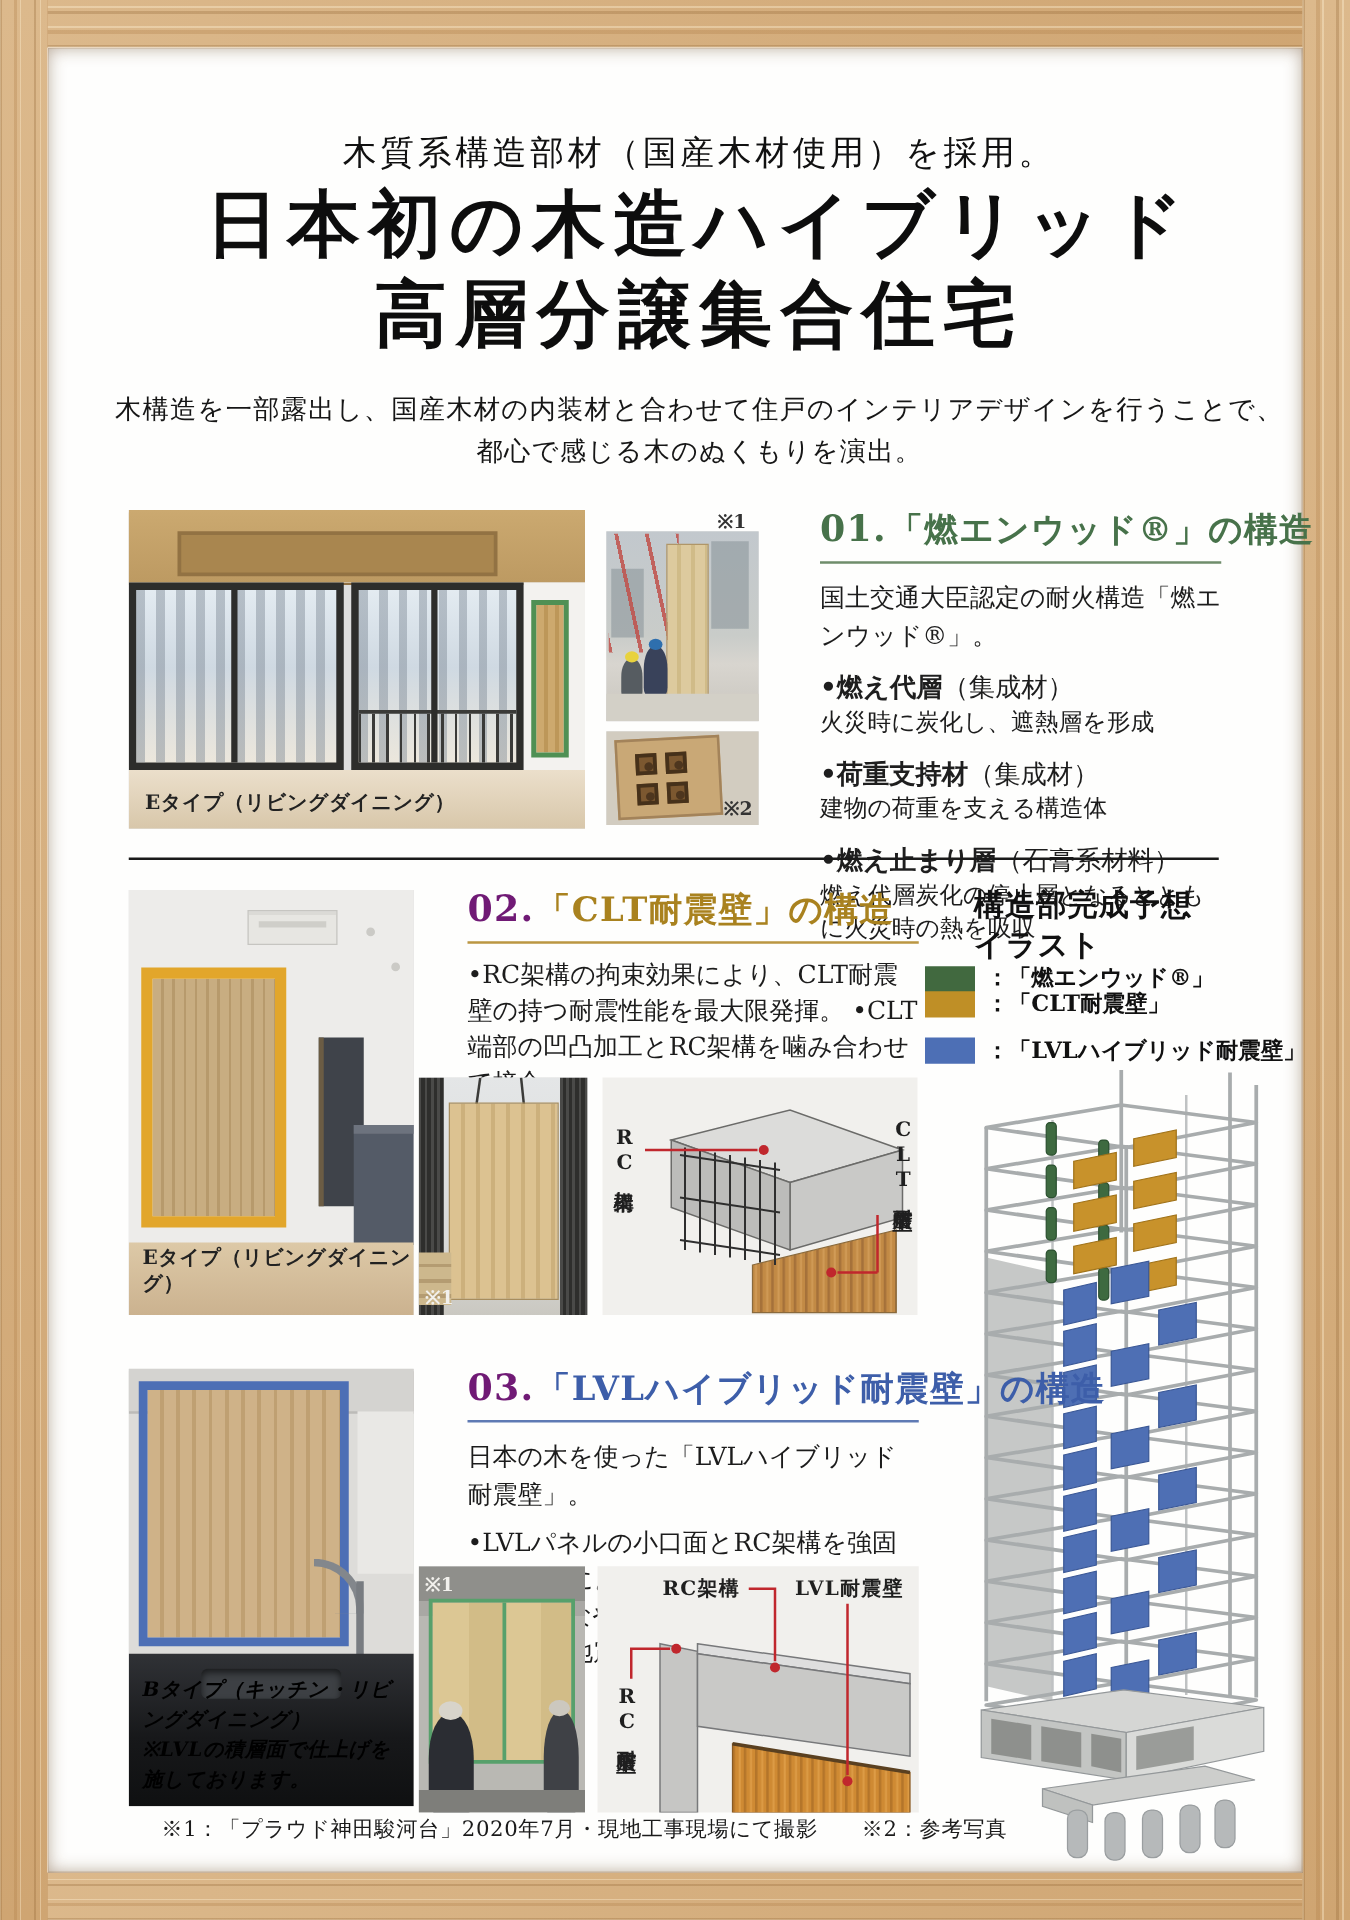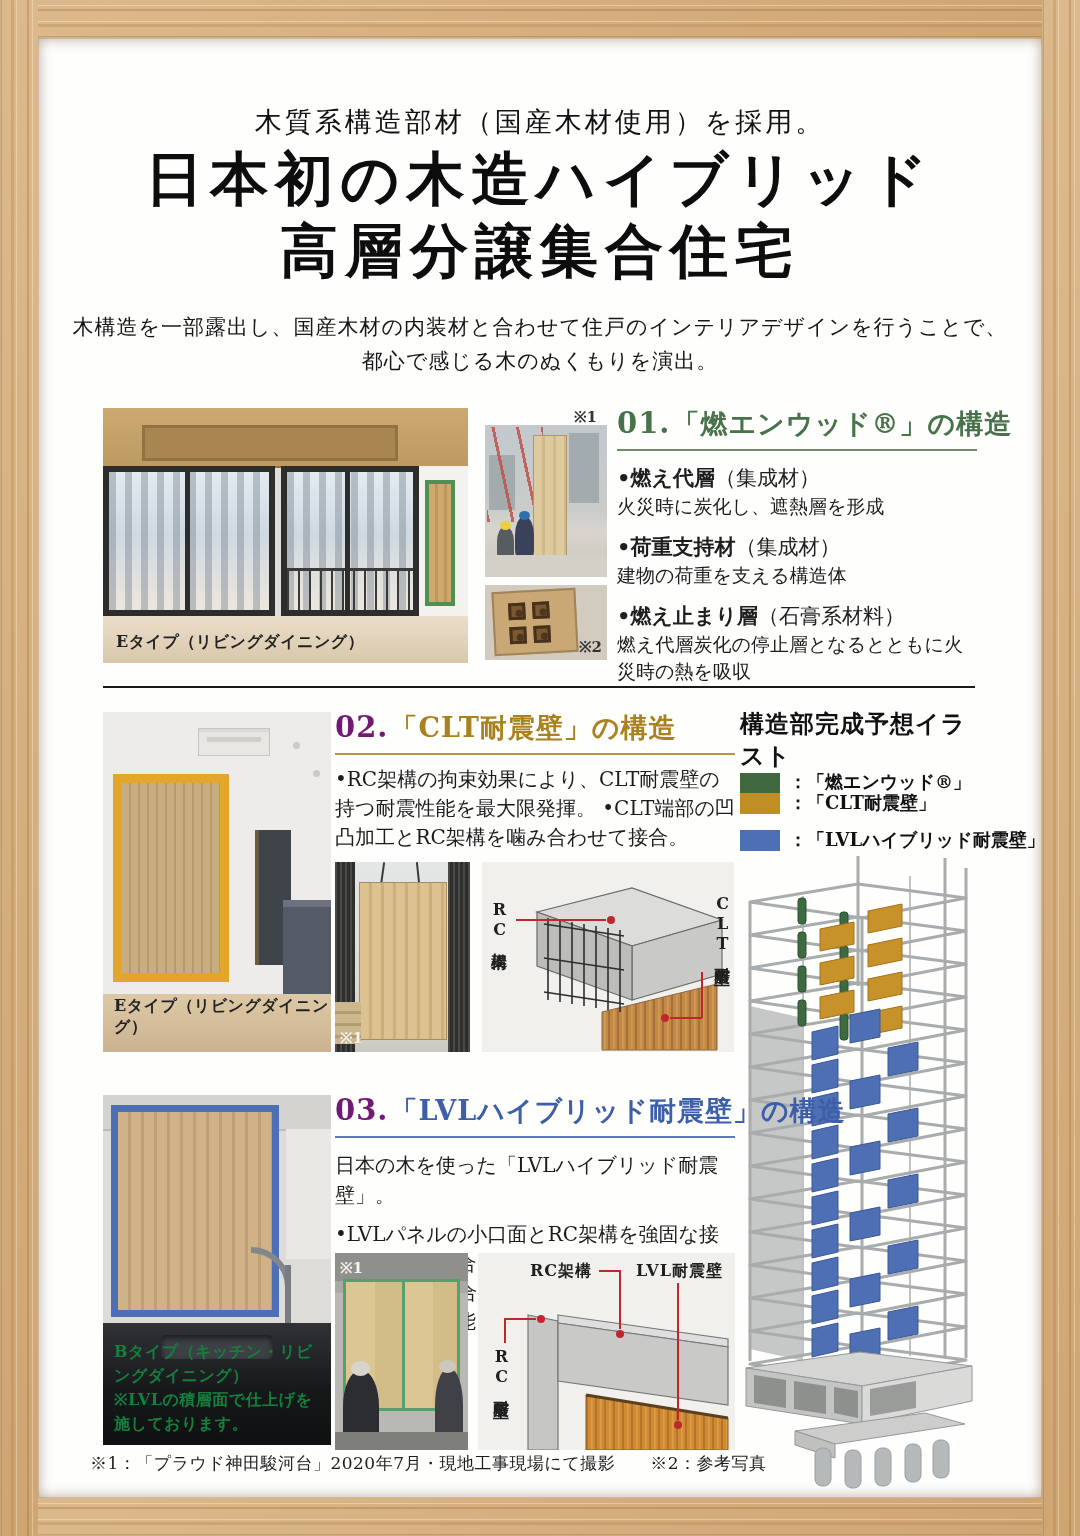--- a/index.html
+++ b/index.html
@@ -20,21 +20,21 @@
         rgba(175,125,70,.30) 11px 14px, rgba(0,0,0,0) 14px 27px),
       repeating-linear-gradient(0deg, rgba(255,242,214,.38) 0 1px, rgba(0,0,0,0) 1px 16px),
       linear-gradient(90deg,#dcb98c,#cfa572); }
   #frame-left  { left:0; top:0; width:38px; height:1536px; }
   #frame-right { right:0; top:0; width:38px; height:1536px; }
   #frame-top    { left:0; top:0; width:1080px; height:38px; }
   #frame-bottom { left:0; bottom:0; width:1080px; height:38px; }
   #sheet { position:absolute; left:38px; top:38px; width:1004px; height:1460px;
     background:#fefefd; box-shadow:0 0 14px rgba(90,55,20,.45) inset, 0 0 0 1px #e9ded0 inset; }
 
-  .abs { position:absolute; }
+  .abs { position:absolute;padding-left:39px; }
 
   
   #kicker { left:0; top:104px; width:1080px; text-align:center; font-size:27px; letter-spacing:3px; color:#111; }
   .title-line { left:0; width:1080px; text-align:center; font-size:58px; font-weight:700; letter-spacing:7px; color:#0d0d0d; line-height:70px; }
   #title1 { top:144px; } #title2 { top:216px; }
   #lede { left:0; top:310px; width:1080px; text-align:center; font-size:21px; line-height:34px; letter-spacing:1px; color:#161616; }
 
   
   .sec-head { display:flex; align-items:baseline; font-weight:700; white-space:nowrap; }
   .sec-num { font-size:29px; letter-spacing:1px; margin-right:2px; }
@@ -45,21 +45,21 @@
   .c-blue  { color:#3d5ea9; } .bg-blue  { background:#5f7ab4; }
   .c-dark  { color:#701a75; }
   .intro { font-size:20px; line-height:30px; margin-top:12px; color:#1c1c1c; }
   .bullet-term { font-size:21px; font-weight:700; line-height:30px; margin-top:12px; }
   .bullet-desc { font-size:19px; line-height:27px; color:#1c1c1c; }
   .bullets-inline { font-size:20px; line-height:29px; margin-top:10px; color:#1c1c1c; }
 
   
   .photo { position:absolute; overflow:hidden; background:#ddd; }
   .cap { position:absolute; font-size:16px; font-weight:700; color:#222; letter-spacing:.5px; }
-  .cap-white { color:#15803d; }
+  .cap-white { color:#000000;font-style:italic; }
   .note { position:absolute; font-size:15px; font-weight:700; color:#333; }
   .note-white { color:#f2f1ed; }
 
   
   .p1-ceiling { position:absolute; left:0; top:0; width:100%; height:58px; background:linear-gradient(#cba970,#bd9a62); box-shadow:0 2px 0 #8f6f42; }
   .p1-recess { position:absolute; left:42px; top:20px; width:250px; height:30px; background:#a9864f; box-shadow:0 0 0 3px #927243; }
   .p1-win { position:absolute; top:58px; background:#2d2d2b; }
   .p1-glass { position:absolute; left:6px; top:6px; right:6px; bottom:6px;
     background:
       repeating-linear-gradient(90deg, rgba(125,136,148,.45) 0 7px, rgba(0,0,0,0) 7px 16px),
@@ -214,20 +214,21 @@
     </div>
     <div class="note" style="right:5px; bottom:4px;">※2</div>
   </div>
 
   <div class="abs" style="left:617px; top:406px; width:360px;">
     <div class="sec-head">
       <span class="sec-num c-green">01.</span>
       <span class="sec-title c-green">「燃エンウッド®」の構造</span>
     </div>
     <div class="sec-rule bg-green"></div>
+    <div class="intro">国土交通大臣認定の耐火構造「燃エンウッド®」。</div>
     <div>
       <div class="bullet-term"><span>•燃え代層</span><span style="font-weight:400;">（集成材）</span></div>
       <div class="bullet-desc">火災時に炭化し、遮熱層を形成</div>
     </div>
     <div>
       <div class="bullet-term"><span>•荷重支持材</span><span style="font-weight:400;">（集成材）</span></div>
       <div class="bullet-desc">建物の荷重を支える構造体</div>
     </div>
     <div>
       <div class="bullet-term"><span>•燃え止まり層</span><span style="font-weight:400;">（石膏系材料）</span></div>

